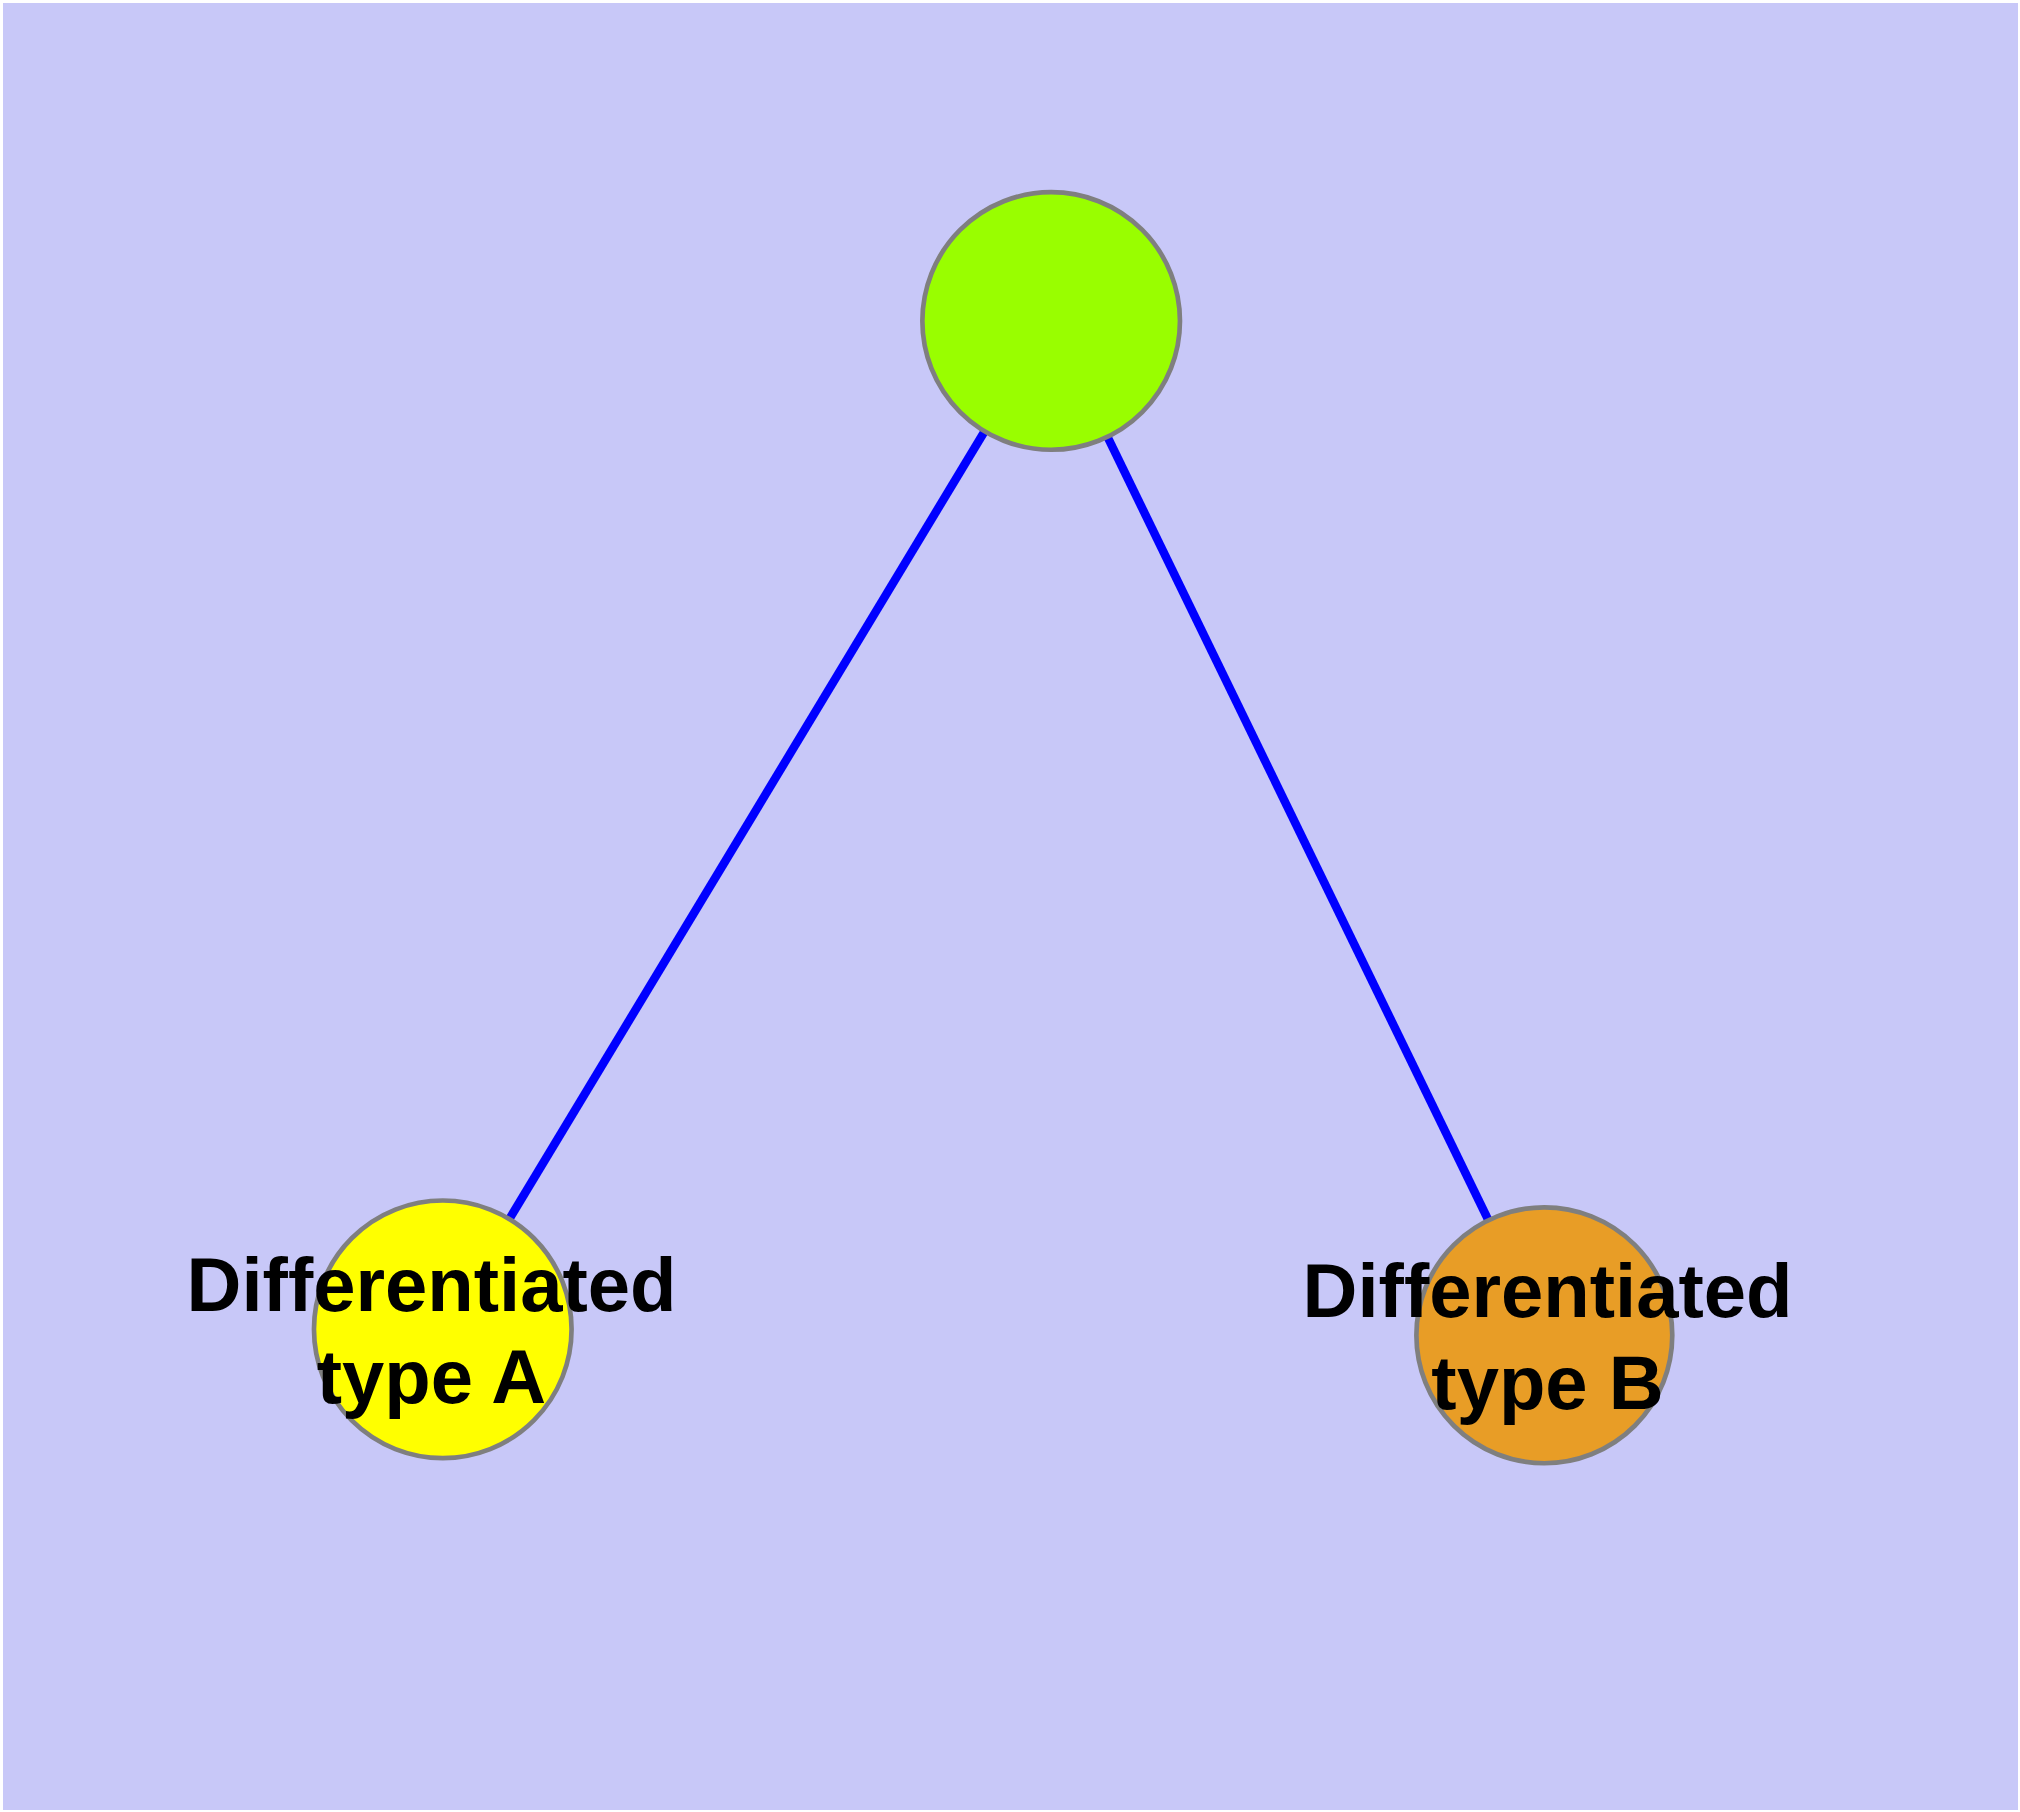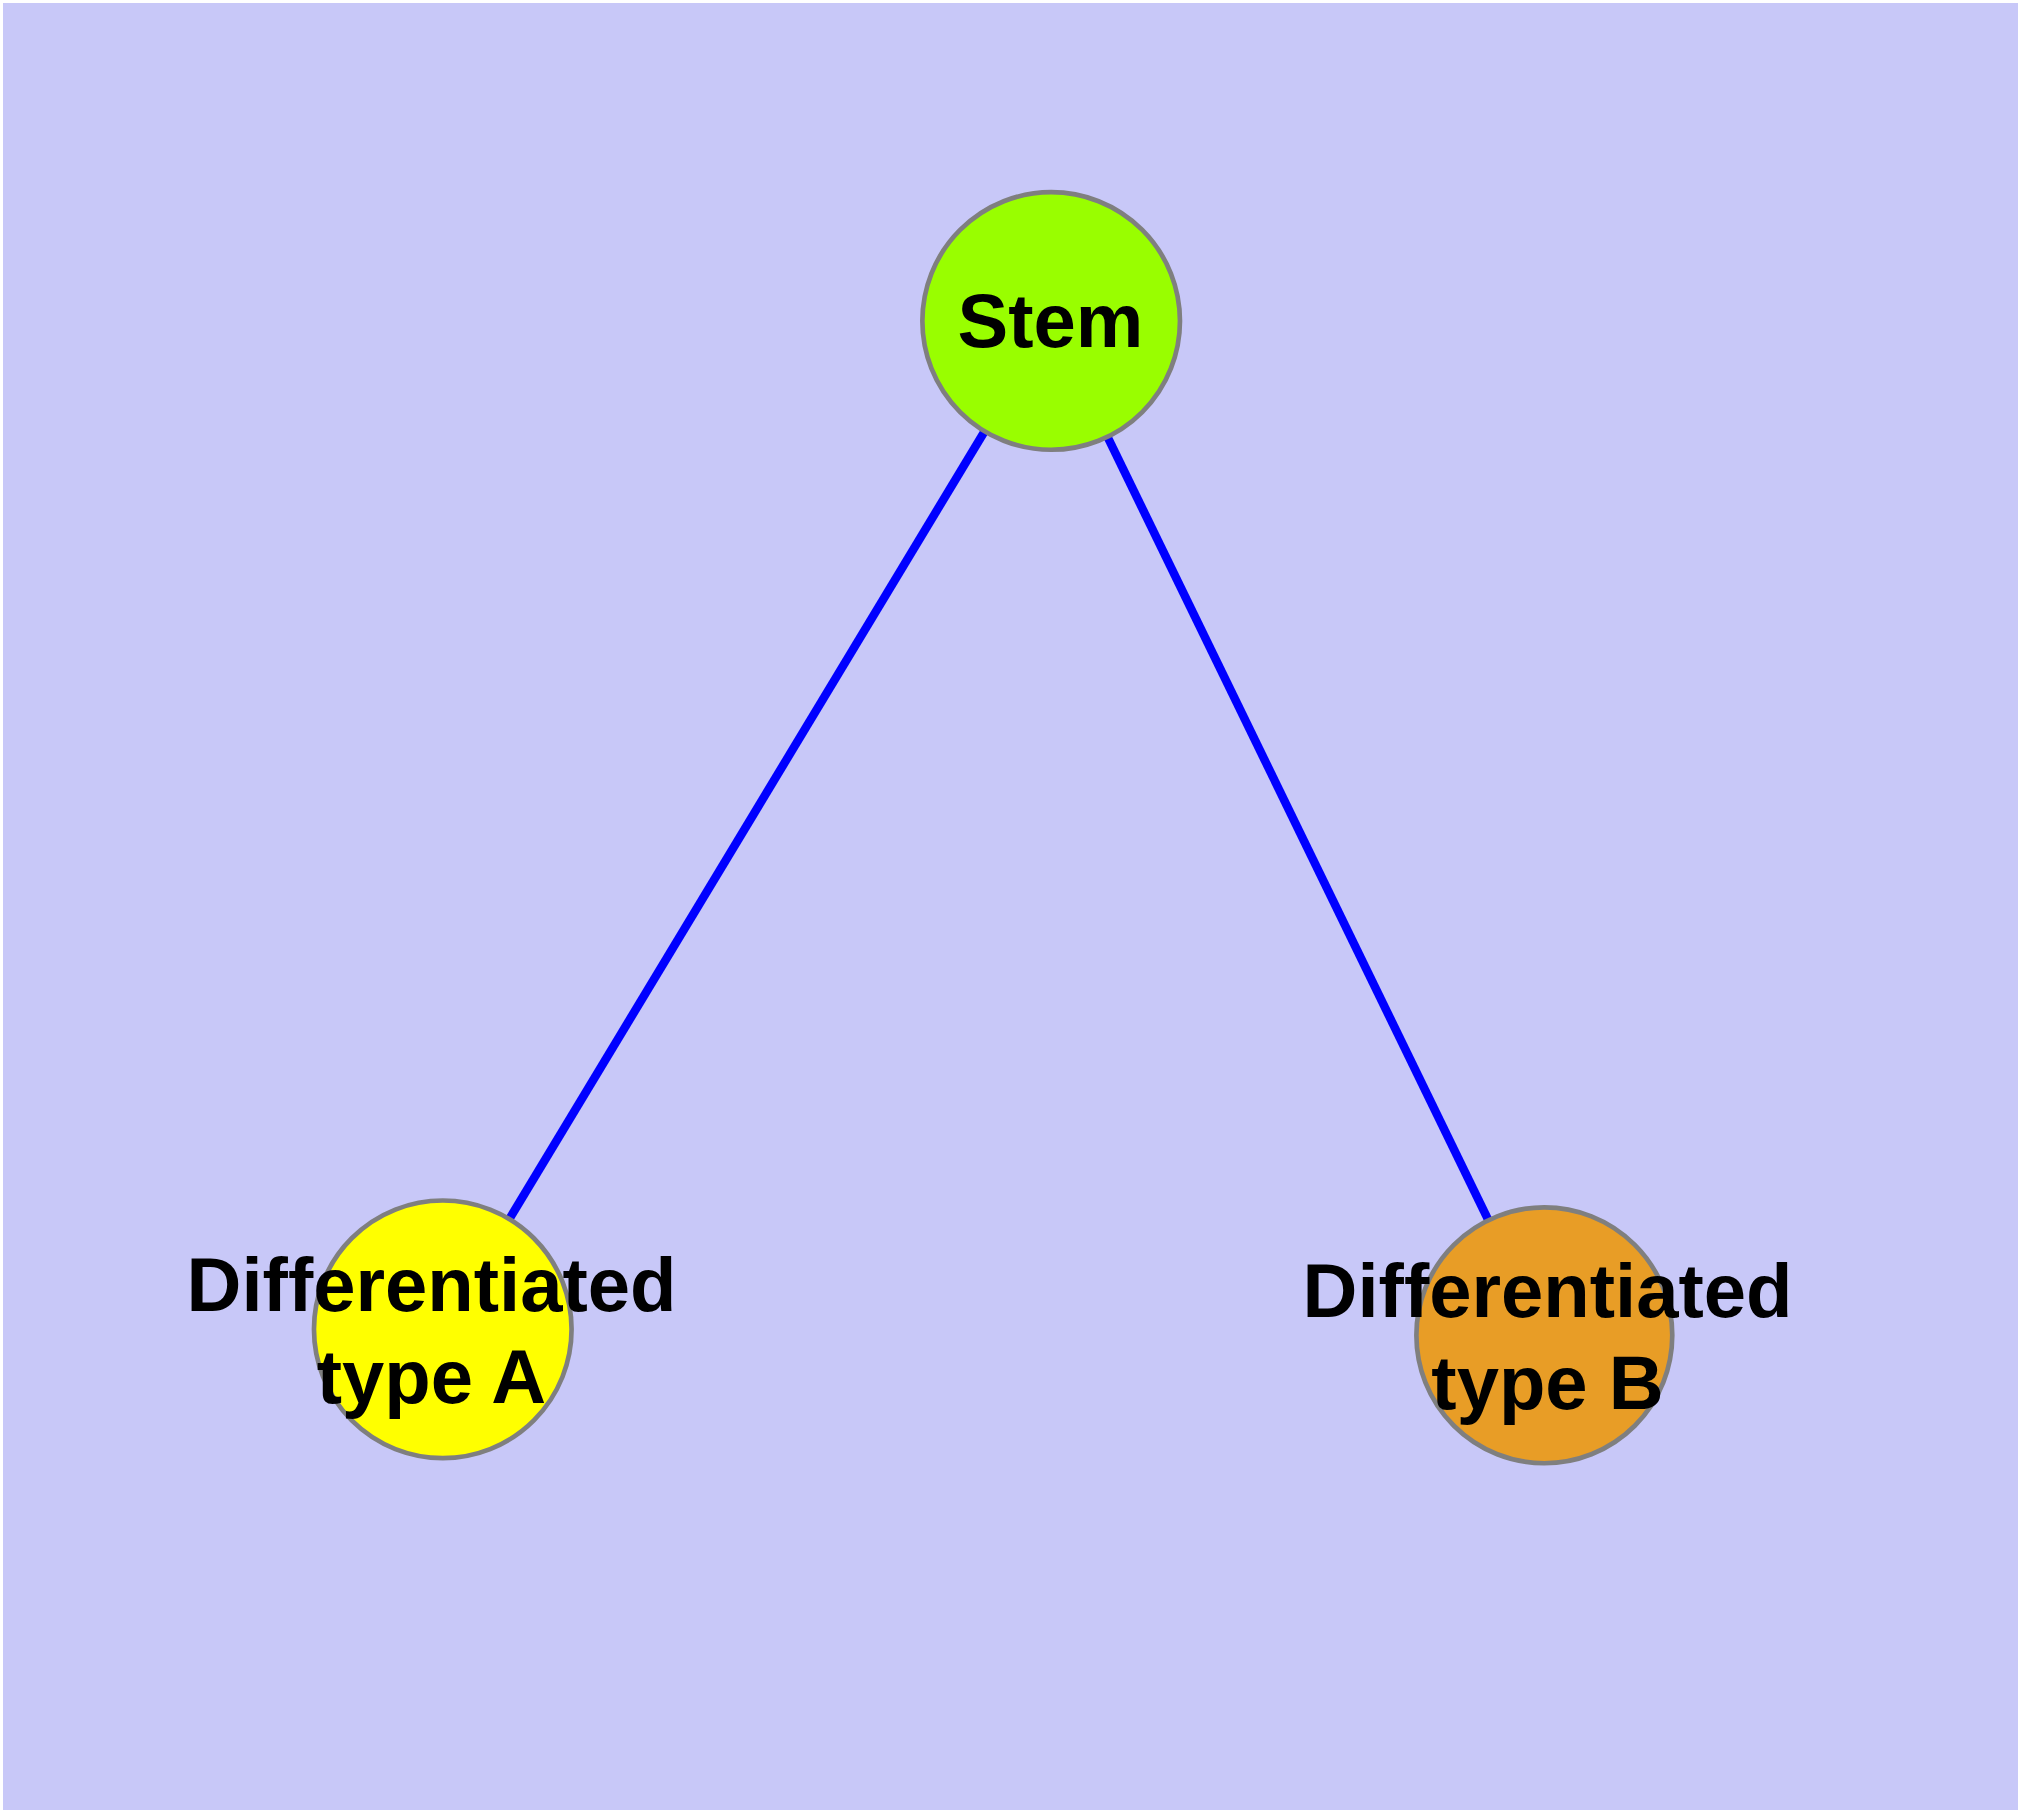--- a/index.html
+++ b/index.html
@@ -51,21 +51,20 @@
   <svg class="graph-svg" viewBox="0 0 2378 2132">
 
     <line x1="1237" y1="375" x2="519" y2="1565" stroke-width="10" class="edge-line" stroke="#0000ff"></line>
     <line x1="1237" y1="375" x2="1819" y2="1572" stroke-width="10" class="edge-line" stroke="#0000ff"></line>
 
     <circle cx="1237" cy="375" r="152" class="node-circle" fill="#99fe00" stroke="#7f7f7f"></circle>
     <circle cx="519" cy="1565" r="152" class="node-circle" fill="#ffff00" stroke="#7f7f7f"></circle>
     <circle cx="1819" cy="1572" r="151" class="node-circle" fill="#e89d26" stroke="#7f7f7f"></circle>
   </svg>
 
-  <div class="node-label" style="left:1048px; top:318px;">Stem</div>
 
   <div class="node-label" style="left:429px; top:1329px;">Differentiated
 type A</div>
 
   <div class="node-label" style="left:1545px; top:1335px;">Differentiated
 type B</div>
 
 </div>
 
 

